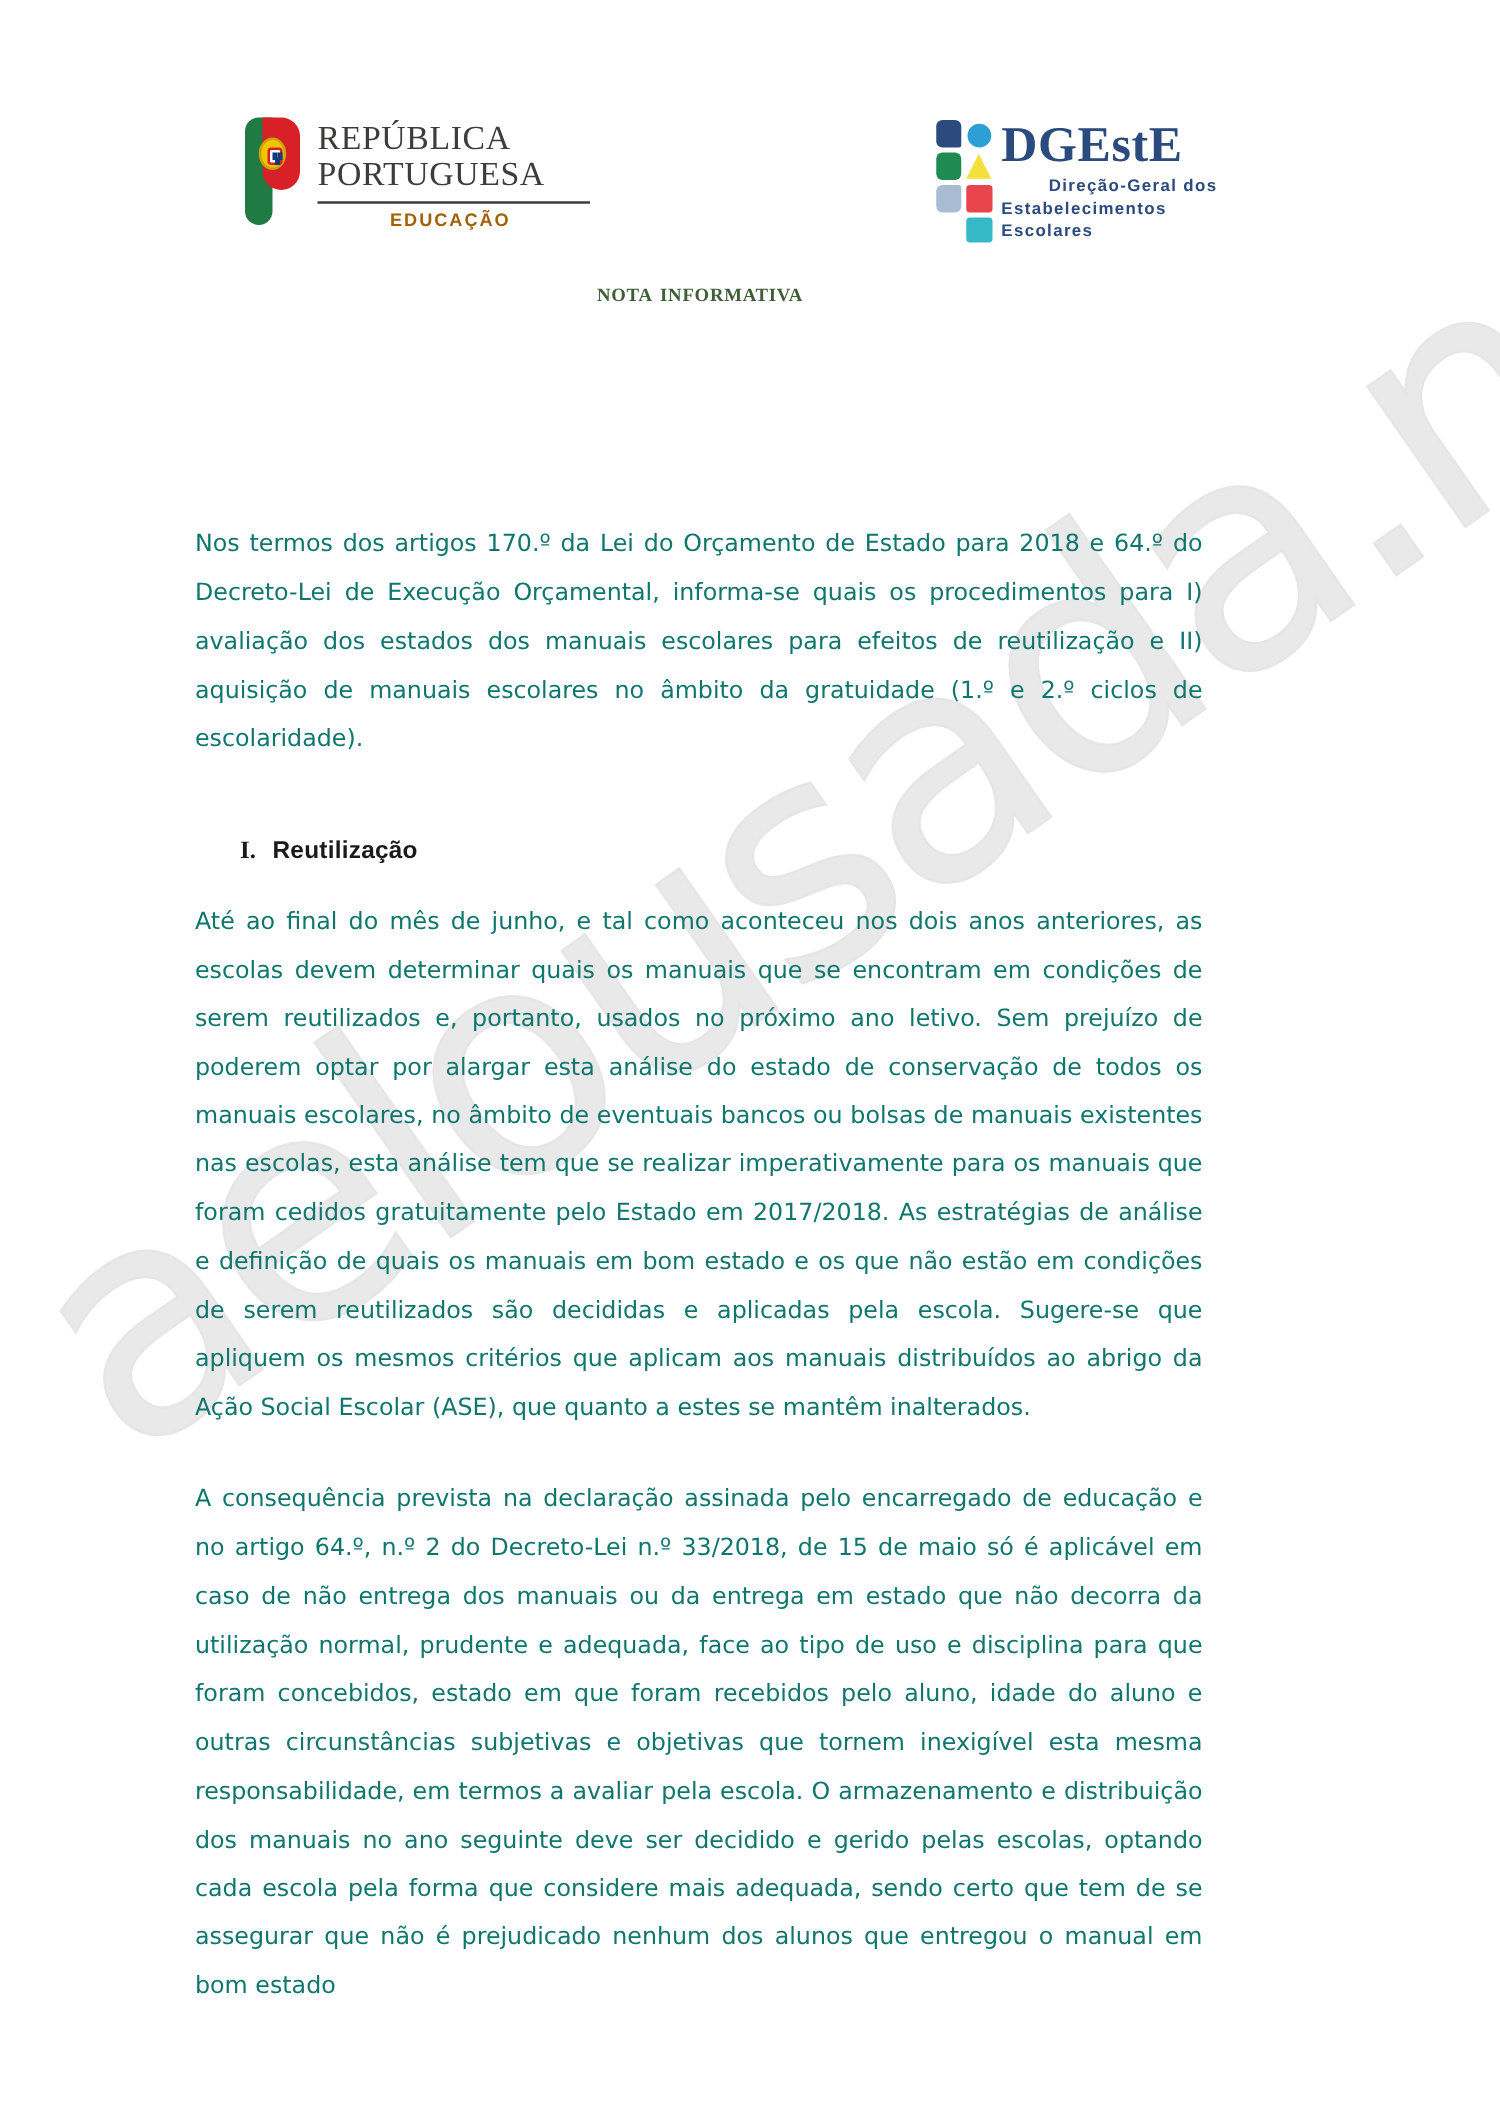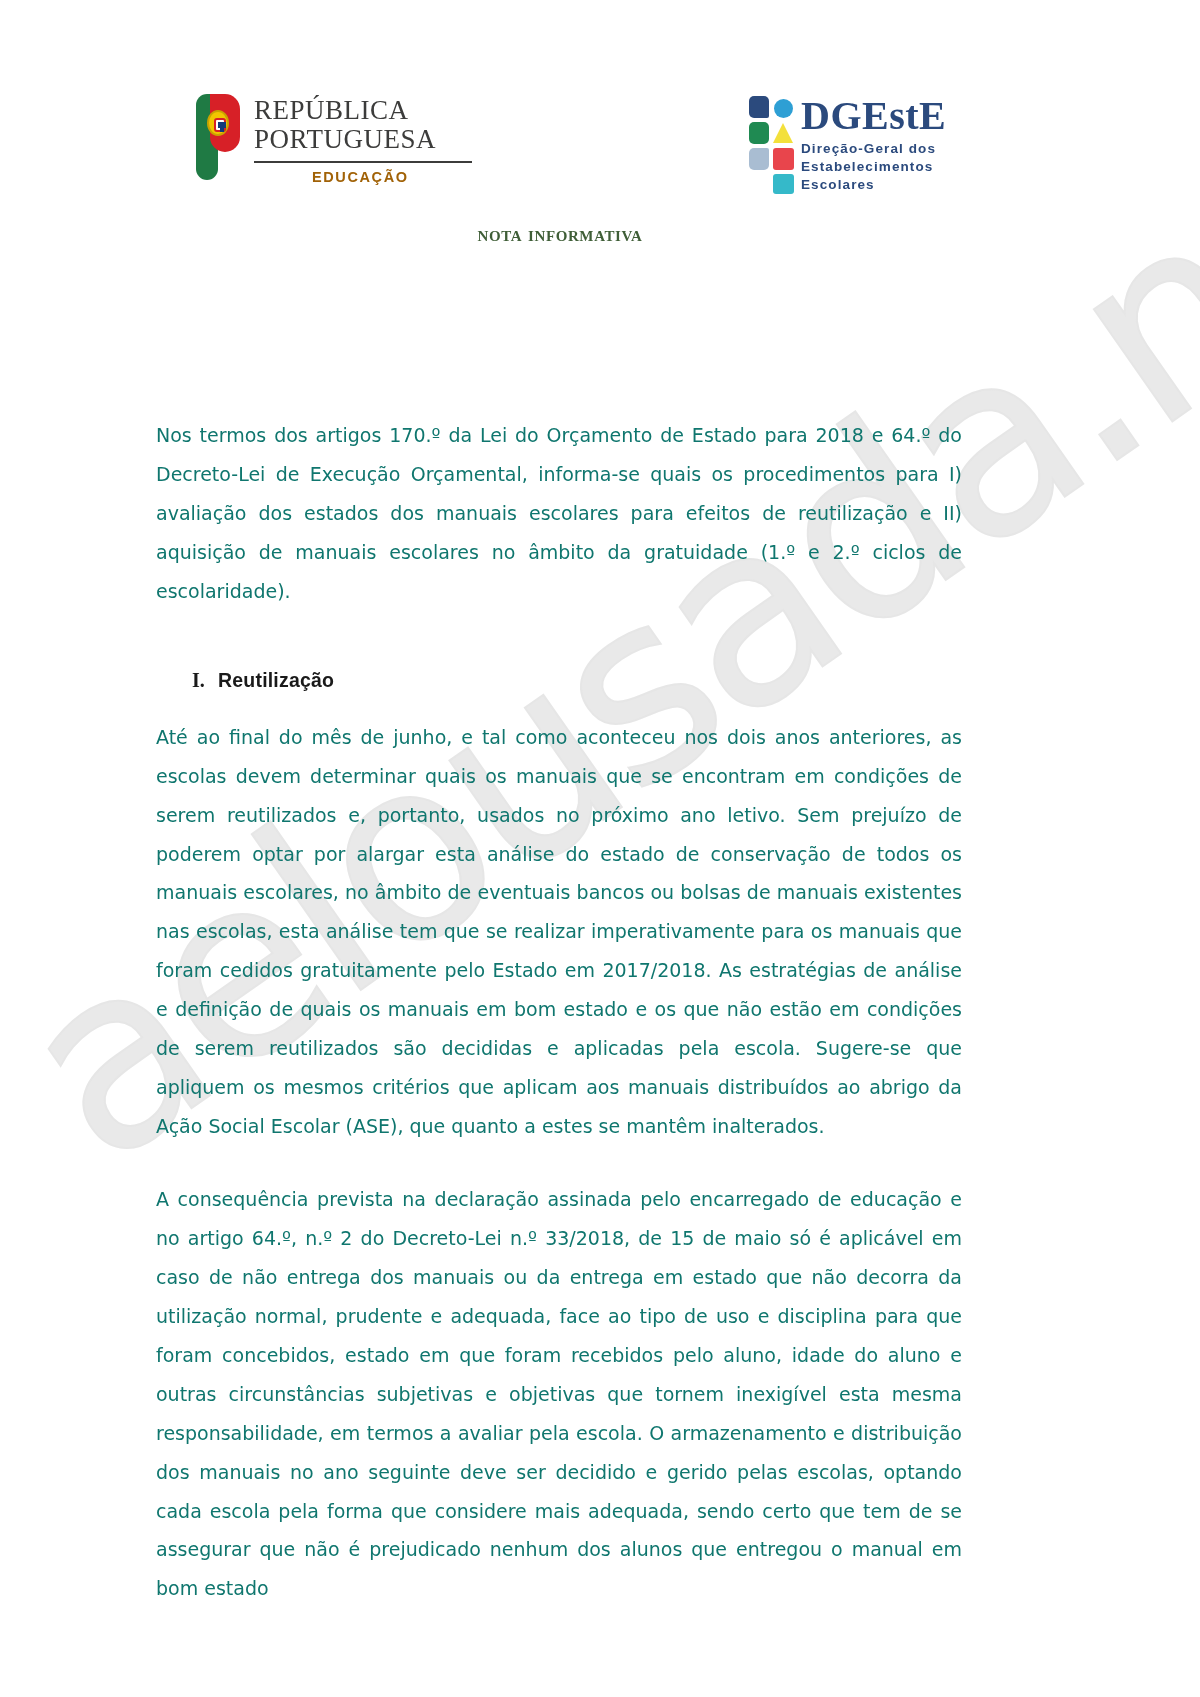--- a/index.html
+++ b/index.html
@@ -175,21 +175,21 @@
     line-height: 1;
   }
   .dg-sub1, .dg-sub2 {
     font-family: "Liberation Sans", sans-serif;
     font-size: 13.5px;
     font-weight: 700;
     color: #2b4a7d;
     letter-spacing: 1.1px;
     line-height: 1.32;
   }
-  .dg-sub1 { margin-top: 4px; }
+  .dg-sub1 { margin-top: 4px; margin-left: 38px; }
 
   
   .doc-titles {
     position: absolute;
     top: 222px;
     left: 150px;
     width: 820px;
     text-align: center;
   }
   .title-kicker,

